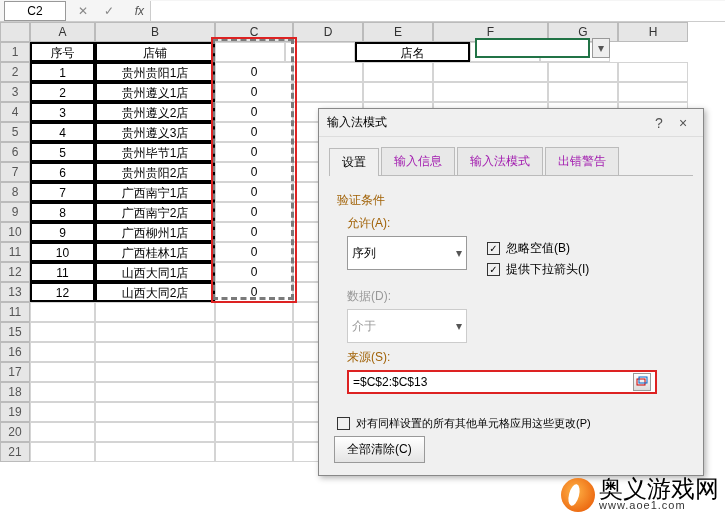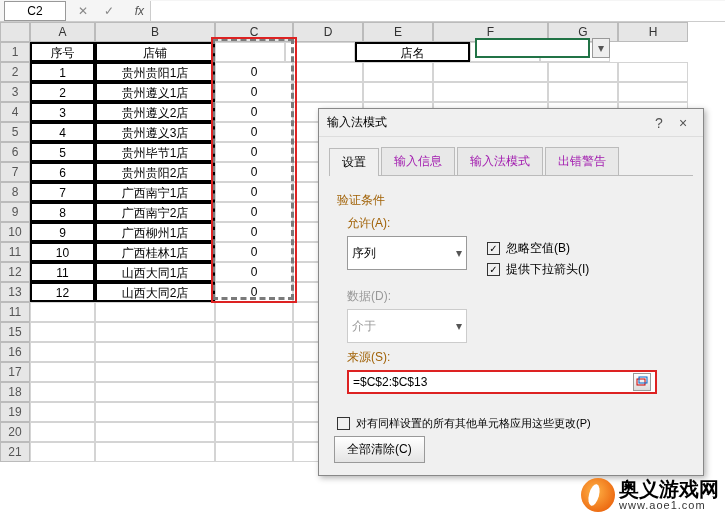--- a/index.html
+++ b/index.html
@@ -41,21 +41,21 @@
 .srcinput input{border:none;outline:none;flex:1;font-size:12px;}
 .refbtn{width:18px;height:18px;border:1px solid #999;background:linear-gradient(#fff,#ddd);margin-left:4px;display:flex;align-items:center;justify-content:center;}
 .refbtn svg{width:12px;height:12px;}
 .applyrow{margin-top:22px;display:flex;align-items:center;}
 .btnrow{position:absolute;bottom:12px;left:15px;right:18px;display:flex;}
 .btn{padding:4px 12px;border:1px solid #999;background:linear-gradient(#fff,#e4e4e4);cursor:pointer;}
 .arrowline{position:absolute;left:330px;top:304px;width:30px;height:40px;pointer-events:none;}
 .watermark{position:absolute;right:6px;bottom:6px;display:flex;align-items:center;}
 .wmicon{width:34px;height:34px;border-radius:50%;background:radial-gradient(circle at 40% 40%, #ffb347, #e65100);margin-right:4px;position:relative;}
 .wmicon:after{content:"";position:absolute;left:8px;top:6px;width:10px;height:22px;border-radius:50%;background:#fff;transform:rotate(15deg);}
-.wmtxt{font-family:"KaiTi","SimSun";font-size:20px;font-weight:bold;line-height:20px;}
+.wmtxt{font-family:"KaiTi","SimSun";font-size:24px;font-weight:normal;line-height:20px;}
 .wmurl{font-size:11px;color:#333;letter-spacing:1px;}
 </style>
 </head>
 <body>
 
 <div class="namebox">
   <div class="namebox-cell">C2</div>
   <div class="nb-btn">✕</div>
   <div class="nb-btn">✓</div>
   <div class="fx">fx</div>

